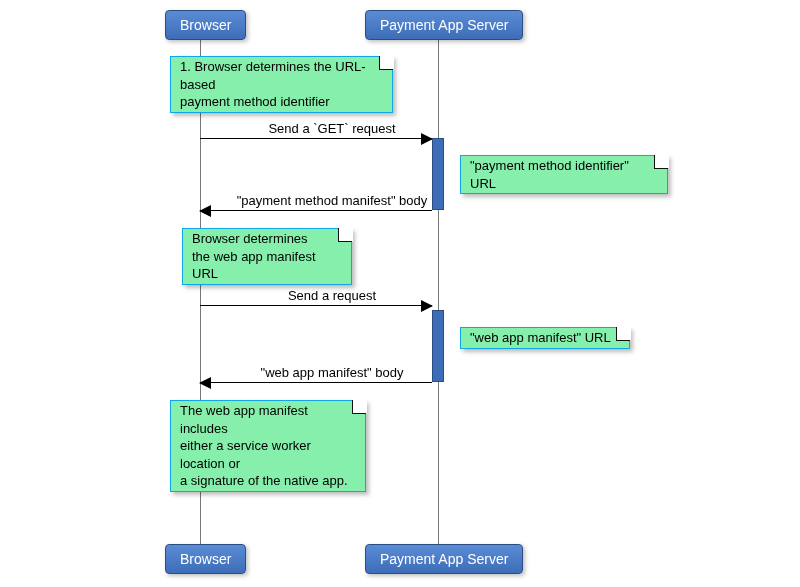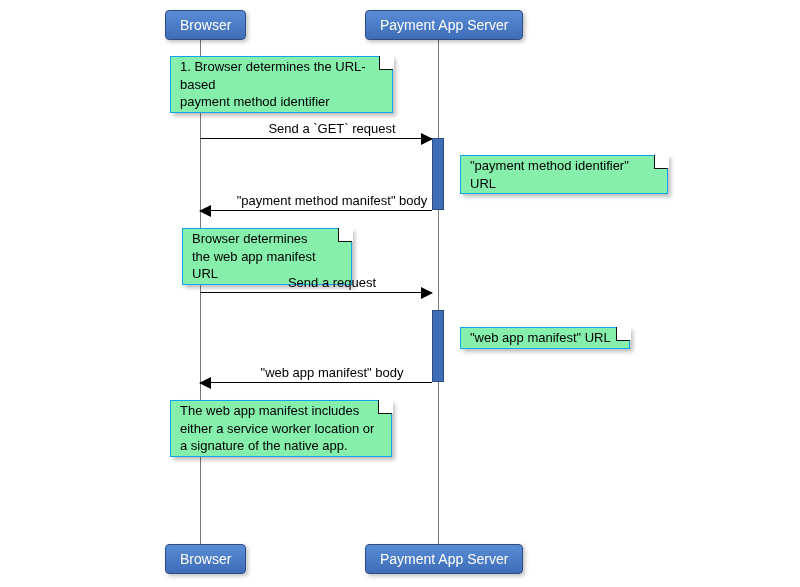--- a/index.html
+++ b/index.html
@@ -134,38 +134,38 @@
   <div class="msg-label">"payment method manifest" body</div>
   <div class="arrow-l"></div>
 </div>
 
 <div class="note" style="left:170px; top:228px; width:170px;margin-left:12px;">
   <div class="note-mask"></div><div class="fold"></div>
   <span style="white-space:pre-line;">Browser determines
 the web app manifest URL</span>
 </div>
 
-<div class="msg" style="left:200px; top:292px; width:232px;">
+<div class="msg" style="left:200px; top:305px; width:232px;">
   <div class="msg-label">Send a request</div>
   <div class="arrow-r"></div>
 </div>
 
 <div class="activation" style="left:432px; top:310px; height:72px;"></div>
 
 <div class="note" style="left:460px; top:327px; width:170px;">
   <div class="note-mask"></div><div class="fold"></div>
   <span>"web app manifest" URL</span>
 </div>
 
 <div class="msg" style="left:200px; top:382px; width:232px;">
   <div class="msg-label">"web app manifest" body</div>
   <div class="arrow-l"></div>
 </div>
 
-<div class="note" style="left:170px; top:400px; width:222px;">
+<div class="note" style="left:170px; top:400px; width:196px;">
   <div class="note-mask"></div><div class="fold"></div>
   <span style="white-space:pre-line;">The web app manifest includes
 either a service worker location or
 a signature of the native app.</span>
 </div>
 
 <div class="participant" style="left:165px; top:544px;">
   <span>Browser</span>
 </div>
 <div class="participant" style="left:365px; top:544px;">

